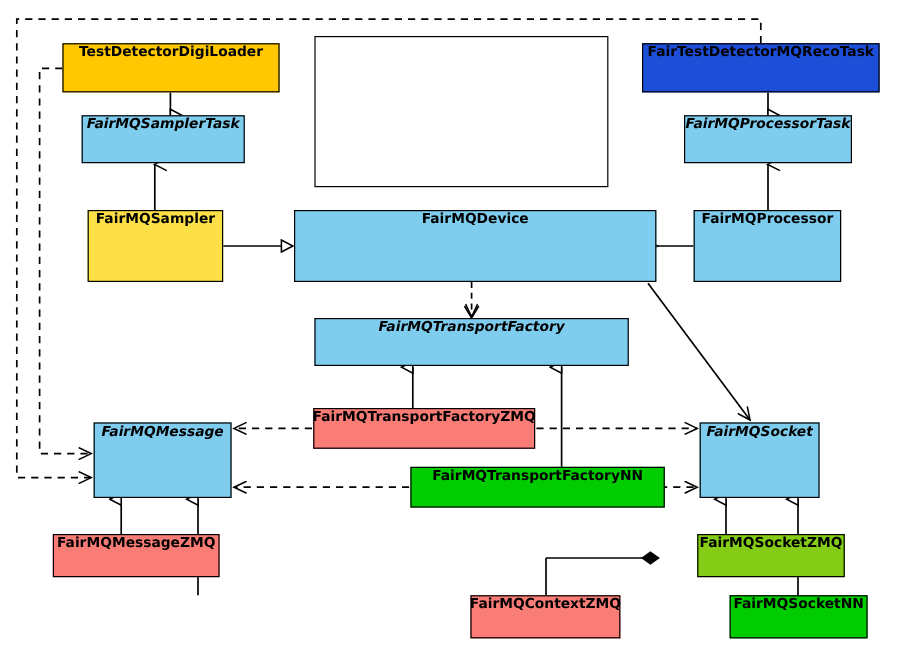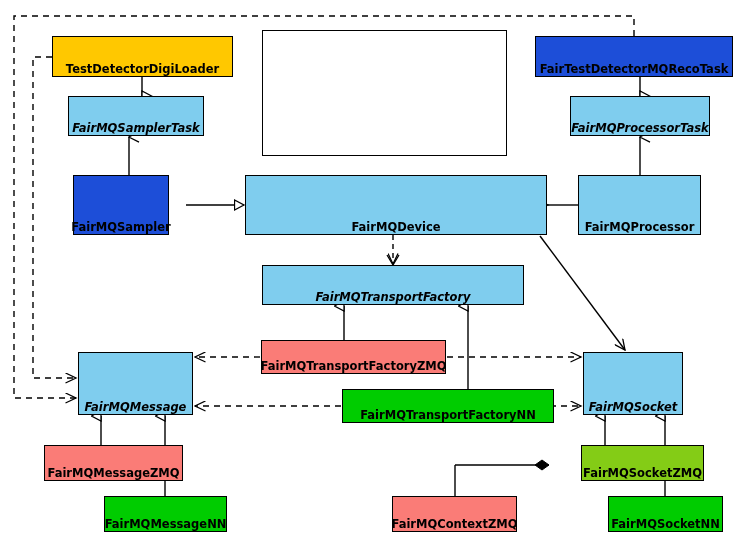--- a/index.html
+++ b/index.html
@@ -1,20 +1,20 @@
 <!DOCTYPE html>
 <html><head>
 <meta charset="utf-8">
 <style>
   html,body{margin:0;padding:0;background:#ffffff;}
   body{width:748px;height:549px;font-family:"DejaVu Sans",sans-serif;overflow:hidden;}
   #diagram{position:relative;width:748px;height:549px;background:#ffffff;}
   svg.edges{position:absolute;left:0;top:0;width:748px;height:549px;pointer-events:none;}
   .node{position:absolute;box-sizing:border-box;border:1.5px solid #000000;
-        display:flex;align-items:flex-end;justify-content:center;text-align:center;
+        display:flex;align-items:flex-start;justify-content:center;text-align:center;
         font-size:11.5px;line-height:1.15;z-index:5;padding:0 4px;}
   .node.bold{font-weight:bold;}
   .node.italic{font-style:italic;font-weight:bold;}
   .legend-box{position:absolute;box-sizing:border-box;background:#ffffff;
         border:1.5px solid #000000;z-index:6;}
   .legend-row{position:absolute;box-sizing:border-box;display:flex;
         align-items:center;justify-content:center;font-size:11.5px;color:#1a1a1a;}
 </style>
 </head>
 <body>
@@ -108,21 +108,21 @@
   </div>
   <div class="node bold" style="left:535px;top:36px;width:198px;height:41px;background:#1d4ed8;">
     <span>FairTestDetectorMQRecoTask</span>
   </div>
   <div class="node italic" style="left:68px;top:96px;width:136px;height:40px;background:#7FCDEE;">
     <span>FairMQSamplerTask</span>
   </div>
   <div class="node italic" style="left:570px;top:96px;width:140px;height:40px;background:#7FCDEE;">
     <span>FairMQProcessorTask</span>
   </div>
-  <div class="node bold" style="left:73px;top:175px;width:96px;height:60px;background:#1d4ed8;">
+  <div class="node bold" style="left:73px;top:175px;width:113px;height:60px;background:#fde047;">
     <span>FairMQSampler</span>
   </div>
   <div class="node bold" style="left:245px;top:175px;width:302px;height:60px;background:#7FCDEE;">
     <span>FairMQDevice</span>
   </div>
   <div class="node bold" style="left:578px;top:175px;width:123px;height:60px;background:#7FCDEE;">
     <span>FairMQProcessor</span>
   </div>
   <div class="node italic" style="left:262px;top:265px;width:262px;height:40px;background:#7FCDEE;">
     <span>FairMQTransportFactory</span>
@@ -135,23 +135,20 @@
   </div>
   <div class="node italic" style="left:78px;top:352px;width:115px;height:63px;background:#7FCDEE;">
     <span>FairMQMessage</span>
   </div>
   <div class="node italic" style="left:583px;top:352px;width:100px;height:63px;background:#7FCDEE;">
     <span>FairMQSocket</span>
   </div>
   <div class="node bold" style="left:32px;top:445px;width:139px;height:36px;background:#FA7C77;margin-left:12px;">
     <span>FairMQMessageZMQ</span>
   </div>
-  <div class="node bold" style="left:104px;top:496px;width:123px;height:36px;background:#00CC00;">
-    <span>FairMQMessageNN</span>
-  </div>
   <div class="node bold" style="left:550px;top:445px;width:123px;height:36px;background:#84cc16;margin-left:31px;">
     <span>FairMQSocketZMQ</span>
   </div>
   <div class="node bold" style="left:608px;top:496px;width:115px;height:36px;background:#00CC00;">
     <span>FairMQSocketNN</span>
   </div>
   <div class="node bold" style="left:392px;top:496px;width:125px;height:36px;background:#FA7C77;">
     <span>FairMQContextZMQ</span>
   </div>
 

